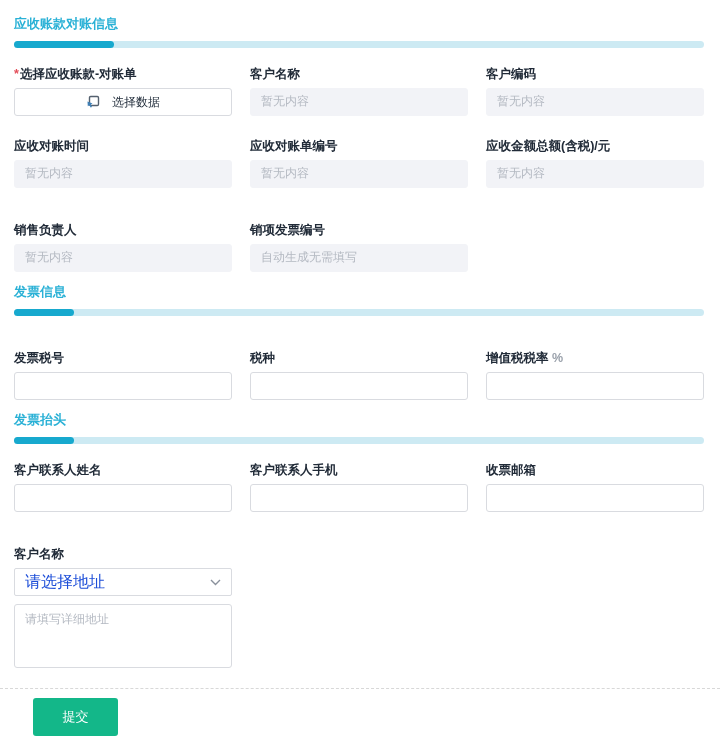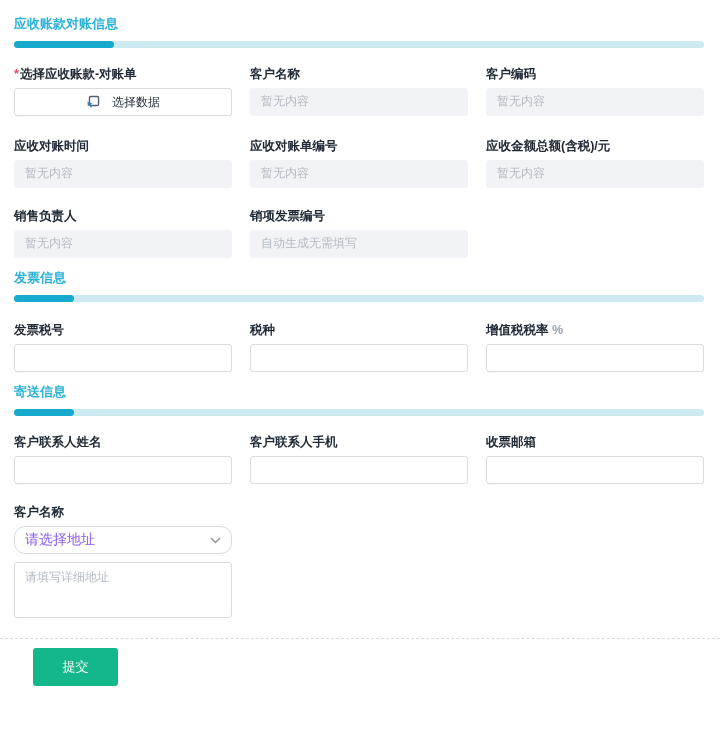--- a/index.html
+++ b/index.html
@@ -16,52 +16,52 @@
   .section-header { margin-top:16px; }
   .section-header.later { margin-top:12px; }
   .section-title { font-size:13px; font-weight:bold; color:#2ab1d6; line-height:16px; }
   .bar { margin-top:9px; height:7px; border-radius:4px; background:#cdeaf3; position:relative; }
   .bar-fill { position:absolute; left:0; top:0; bottom:0; border-radius:4px; background:#17a9ce; }
   .bar-fill.w100 { width:100px; }
   .bar-fill.w60 { width:60px; }
 
   
   .row { display:flex; gap:18px; margin-top:18px; }
-  .row.mt20 { margin-top:20px;align-items:center; }
+  .row.mt20 { margin-top:34px;align-items:center; }
   .row.mt22 { margin-top:22px; }
   .col { width:218px; }
   .field-label { font-size:12.5px; font-weight:bold; color:#212b38; line-height:17px; white-space:nowrap; }
   .req { color:#e34d59; margin-right:1px; font-weight:bold; }
   .label-suffix { color:#9aa1ab; font-weight:bold; }
 
   .control { margin-top:5px; }
   .input {
     width:100%; height:28px; border:1px solid #d9dbe0; border-radius:3px;
     background:#fff; padding:0 10px; font-size:12px; color:#333;
     font-family:Liberation Mono, monospace; outline:none;
   }
   .input::placeholder, textarea::placeholder { color:#b4b9c2; opacity:1; }
   .input.disabled { background:#f2f3f7; border-color:#f2f3f7; color:#b4b9c2; }
 
   .select {
-    width:100%; height:28px; border:1px solid #d9dbe0; border-radius:11px;
+    width:100%; height:28px; border:1px solid #d9dbe0; border-radius:2px;
     background:#fff; display:flex; align-items:center; justify-content:space-between;
-    padding:0 10px; font-size:14px; color:#8b5cf6; cursor:pointer;
+    padding:0 10px; font-size:16px; color:#1d4ed8; cursor:pointer;
   }
   .chevron { width:11px; height:7px; flex:0 0 auto; }
 
   .picker-btn {
     width:100%; height:28px; border:1px solid #d9dbe0; border-radius:3px;
     background:#fff; display:flex; align-items:center; justify-content:center; gap:12px;
     font-size:12px; color:#25303e; cursor:pointer; font-family:inherit;
   }
   .picker-icon { width:14px; height:14px; }
 
   .textarea {
-    width:218px; height:56px; border:1px solid #d9dbe0; border-radius:3px;
+    width:218px; height:64px; border:1px solid #d9dbe0; border-radius:3px;
     background:#fff; padding:6px 10px; font-size:12px; color:#8b5cf6;
     font-family:inherit; resize:none; outline:none; display:block; margin-top:8px;
   }
 
   
   .footer { margin-top:20px; border-top:1px dashed #d8d8d8; padding:9px 0 0 33px; }
   .submit-btn {
     min-width:85px; height:38px; padding:0 24px; border:none; border-radius:3px;
     background:#13b789; color:#ffffff; font-size:13px; cursor:pointer;
     font-family:inherit;
@@ -167,21 +167,21 @@
       </div>
       <div class="col">
         <div class="field-label"><span>增值税税率</span> <span class="label-suffix">%</span></div>
         <div class="control">
           <input class="input" value="" style="">
         </div>
       </div>
     </div>
 
     <div class="section-header later">
-      <div class="section-title">寄送信息</div>
+      <div class="section-title">发票抬头</div>
       <div class="bar">
         <div class="bar-fill w60"></div>
       </div>
     </div>
 
     <div class="row">
       <div class="col">
         <div class="field-label">客户联系人姓名</div>
         <div class="control">
           <input class="input" value="" style="">

